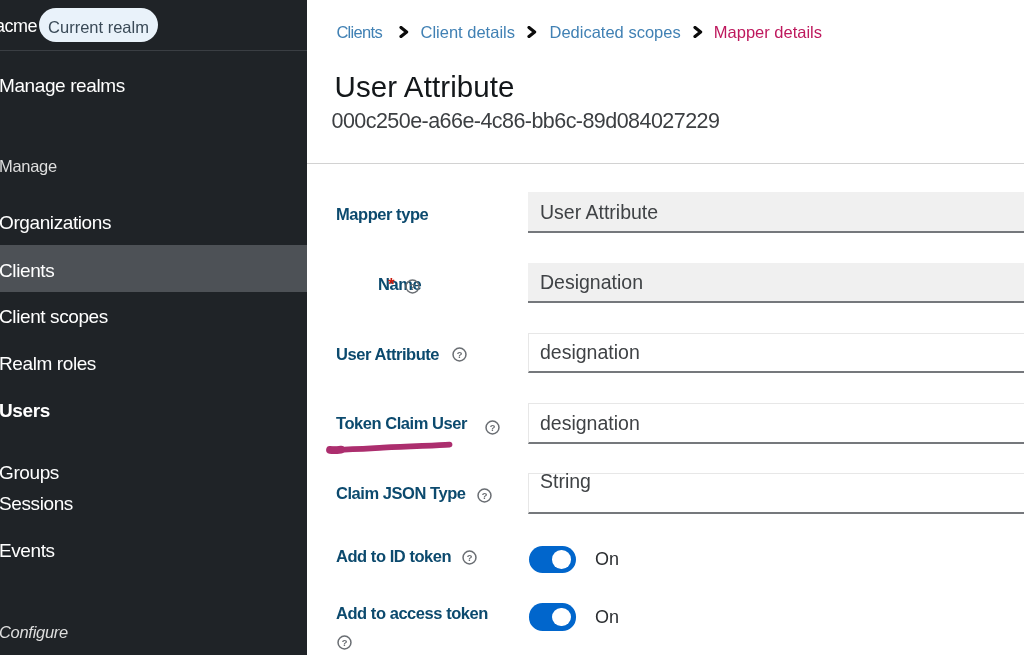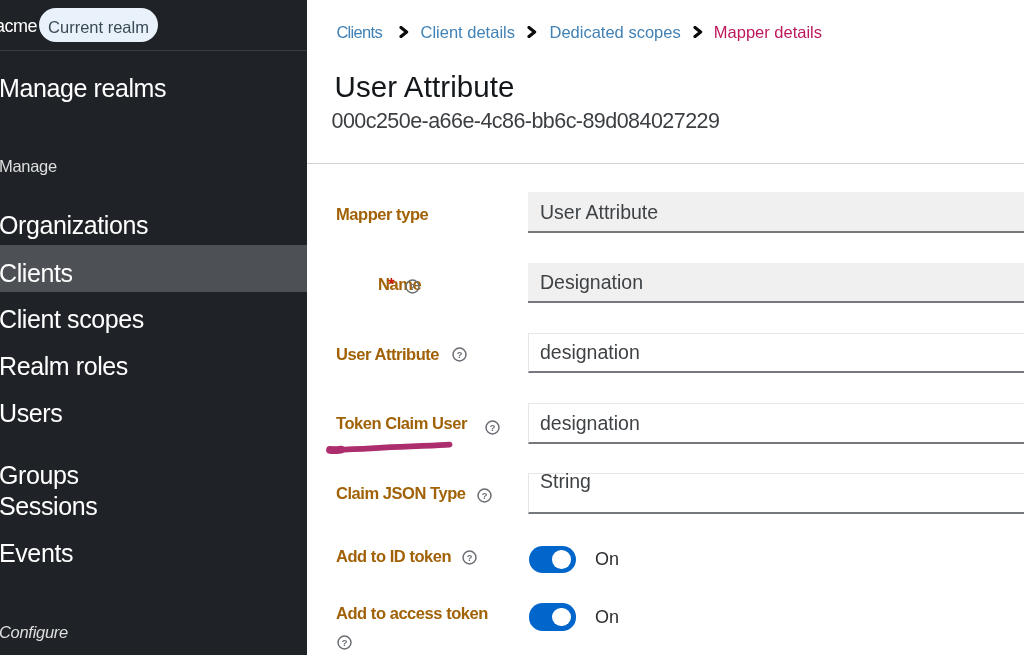--- a/index.html
+++ b/index.html
@@ -2,37 +2,37 @@
 <html><head>
 <meta charset="utf-8">
 <style>
   * { margin:0; padding:0; box-sizing:border-box; }
   html,body { width:1024px; height:655px; overflow:hidden; background:#fff;
     font-family:"Liberation Sans", sans-serif; }
   .abs { position:absolute; }
 
   
   #sidebar { position:absolute; left:0; top:0; width:307px; height:655px; background:#1f2327; overflow:hidden; }
-  .nav-item { position:absolute; left:-1px; font-size:25px; letter-spacing:-0.4px; color:#ffffff; line-height:1; white-space:nowrap; }
+  .nav-item { position:absolute; left:-1px; font-size:19px; letter-spacing:-0.4px; color:#ffffff; line-height:1; white-space:nowrap; }
   .nav-sec  { position:absolute; left:-1px; font-size:16.5px; letter-spacing:-0.3px; color:#dedede; line-height:1; white-space:nowrap; }
   #hl-row { position:absolute; left:0; top:244.7px; width:307px; height:47.8px; background:#4d5156; }
   #mast-line { position:absolute; left:0; top:50px; width:307px; height:1px; background:#3a3e43; }
   #pill { position:absolute; left:39px; top:7.5px; width:119px; height:34px; border-radius:17px;
           background:#e9f2fa; }
   #pill span { position:absolute; left:0; right:0; top:11px; text-align:center; font-size:16.5px;
           color:#3a4a57; line-height:1; }
 
   
   .crumb { position:absolute; line-height:1; font-size:16.5px; color:#4181b4; white-space:nowrap; }
   .chev { position:absolute; }
   #title { position:absolute; left:334.5px; top:71.6px; font-size:29.5px; color:#13171a; line-height:1; letter-spacing:0.1px;}
   #uuid { position:absolute; left:331.5px; top:111px; font-size:21.5px; color:#3c3f42; line-height:1; letter-spacing:-0.55px;}
   #hr-main { position:absolute; left:307px; top:163px; width:717px; height:1px; background:#d2d2d2; }
 
-  .lbl { position:absolute; left:336px; font-size:16.5px; letter-spacing:-0.45px; font-weight:bold; color:#a16207; line-height:1; white-space:nowrap;}
+  .lbl { position:absolute; left:336px; font-size:16.5px; letter-spacing:-0.45px; font-weight:bold; color:#0c4a6e; line-height:1; white-space:nowrap;}
   .star { color:#c9190b; font-weight:bold; font-size:17px; position:absolute; line-height:1;}
   .qicon { position:absolute; width:15px; height:15px; }
 
   .inp { position:absolute; left:528px; width:522px; height:40.5px; border:0;
          border-bottom:2px solid #75787c; background:#fff; }
   .inp.dis { background:#f0f0f0; }
   .inp.enb { border-top:1px solid #e7e7e7; border-left:1px solid #e7e7e7; }
   .ival { position:absolute; left:540px; font-size:19.5px; color:#3f4245; line-height:1; white-space:nowrap;}
 
   .switch { position:absolute; left:529px; width:46.5px; height:27.2px; border-radius:13.6px; background:#0a66c2; background:#0166cc;}
@@ -48,21 +48,21 @@
   <div class="nav-item" style="top:16.9px; left:-5px; font-size:18px; letter-spacing:-0.5px;">acme</div>
   <div id="pill">
       <span>Current realm</span>
     </div>
   <div class="nav-item" style="top:75.9px;">Manage realms</div>
   <div class="nav-sec" style="top:158px;">Manage</div>
   <div class="nav-item" style="top:213px;">Organizations</div>
   <div class="nav-item" style="top:260.5px;">Clients</div>
   <div class="nav-item" style="top:307.2px;">Client scopes</div>
   <div class="nav-item" style="top:353.9px;">Realm roles</div>
-  <div class="nav-item" style="top:400.6px;">Users</div>
+  <div class="nav-item" style="top:400.6px;font-weight:bold;">Users</div>
   <div class="nav-item" style="top:447.2px;margin-top:16px;">Groups</div>
   <div class="nav-item" style="top:493.9px;">Sessions</div>
   <div class="nav-item" style="top:540.6px;">Events</div>
   <div class="nav-sec" style="top:623.6px;font-style:italic;">Configure</div>
 </div>
 
 <div class="crumb" style="left:336.4px; top:23.9px; letter-spacing:-0.7px;">Clients</div>
 <svg class="chev" style="left:398.6px; top:25.6px;" width="10" height="12" viewBox="0 0 10 12">
     <path d="M2 1.5 L7.6 6 L2 10.5" fill="none" stroke="#0c0c0c" stroke-width="3.2" stroke-linecap="round" stroke-linejoin="round"></path>
   </svg>

